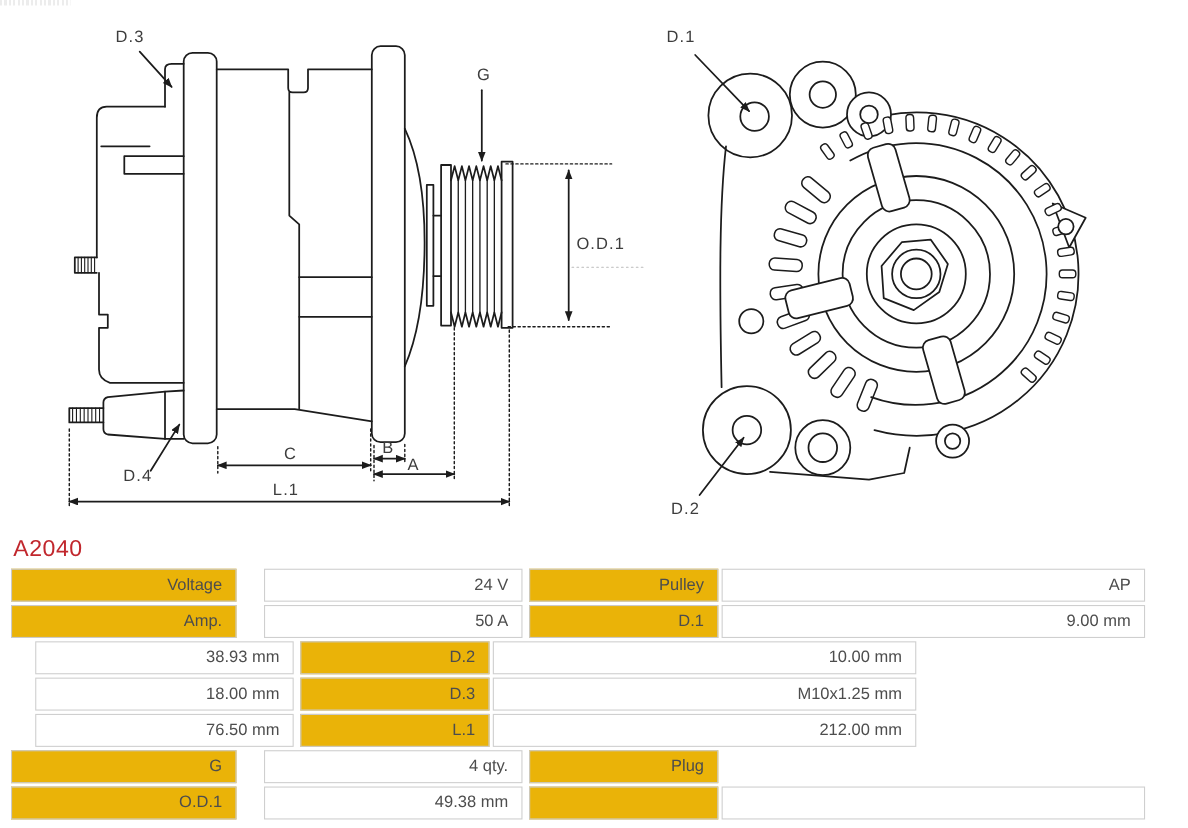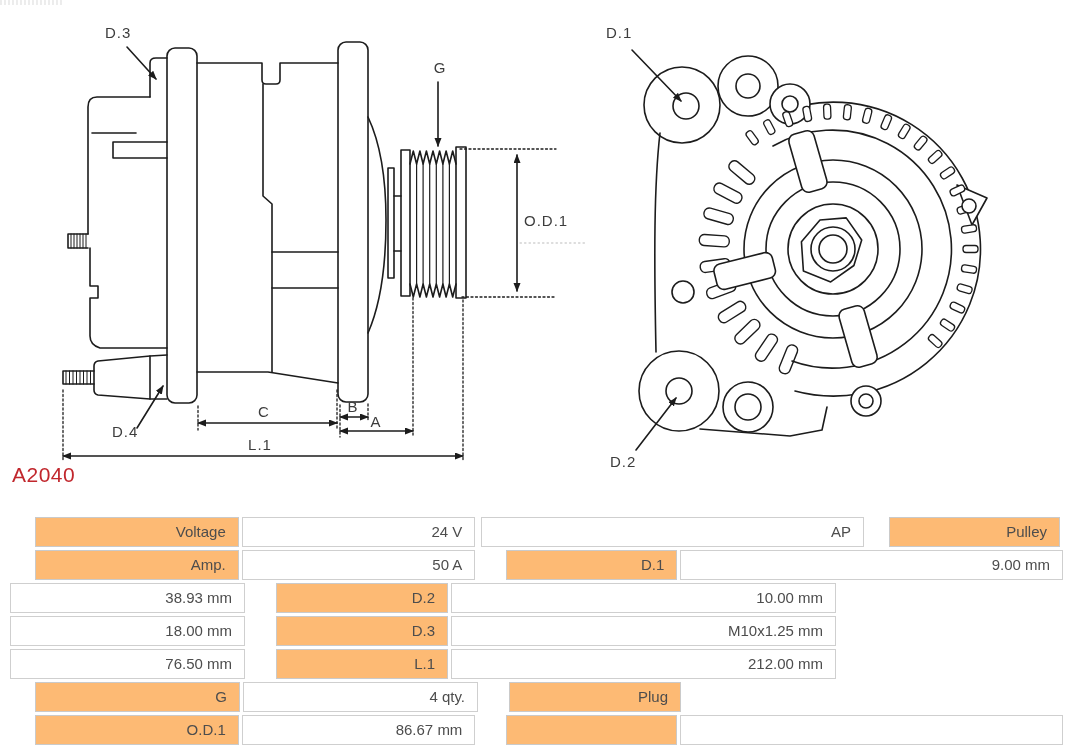--- a/index.html
+++ b/index.html
@@ -2,29 +2,29 @@
 <html><head>
 <meta charset="utf-8">
 <style>
   html,body{margin:0;padding:0;background:#fff;}
   body{width:1080px;height:753px;position:relative;overflow:hidden;
        font-family:"Liberation Sans",sans-serif;color:#4a4a4a;}
   #watermark{position:absolute;left:0;top:0;width:64px;height:5px;opacity:.55;
        background:repeating-linear-gradient(90deg,#ddd 0 2px,#fff 2px 4px);}
   #drawing{position:absolute;left:0;top:0;}
   svg text{font-family:"Liberation Sans",sans-serif;font-size:15px;fill:#3d3d3d;letter-spacing:1px;}
-  #part-number{position:absolute;left:12px;top:463px;font-size:21px;color:#c1272d;letter-spacing:.5px;}
+  #part-number{position:absolute;left:12px;top:487px;font-size:21px;color:#c1272d;letter-spacing:.5px;}
   #spec-table{position:absolute;left:10px;top:517px;width:1053px;}
   .spec-row{display:flex;height:30px;margin-bottom:3px;}
   .cell{box-sizing:border-box;border:1px solid #cacaca;font-size:15px;line-height:28px;
         text-align:right;padding-right:12px;color:#4d4d4d;white-space:nowrap;}
-  .lbl{background:#fdba74;margin-left:25px;}
+  .lbl{background:#eab308;}
   .val{background:#ffffff;border-color:#cfcfcf;}
   .c1{width:205px;margin-right:3px;}
-  .c2{width:235px;margin-right:6px;}
+  .c2{width:235px;margin-right:6px;margin-left:22px;}
   .c3{width:172px;margin-right:3px;}
   .c4{width:385px;}
 </style>
 </head>
 <body>
 
 <div id="watermark"></div>
 
 <svg id="drawing" width="1080" height="485" viewBox="0 0 1080 485">
   <defs>
@@ -208,22 +208,22 @@
   <text x="606" y="38">D.1</text>
   <text x="610" y="467">D.2</text>
 </svg>
 
 <div id="part-number">A2040</div>
 
 <div id="spec-table">
   <div class="spec-row">
     <div class="cell lbl c1">Voltage</div>
     <div class="cell val c2">24 V</div>
+    <div class="cell lbl c3">Pulley</div>
     <div class="cell val c4">AP</div>
-    <div class="cell lbl c3">Pulley</div>
   </div>
   <div class="spec-row">
     <div class="cell lbl c1">Amp.</div>
     <div class="cell val c2">50 A</div>
     <div class="cell lbl c3">D.1</div>
     <div class="cell val c4">9.00 mm</div>
   </div>
   <div class="spec-row">
     <div class="cell val c2">38.93 mm</div>
     <div class="cell lbl c3">D.2</div>
@@ -239,17 +239,17 @@
     <div class="cell lbl c3">L.1</div>
     <div class="cell val c4">212.00 mm</div>
   </div>
   <div class="spec-row">
     <div class="cell lbl c1">G</div>
     <div class="cell val c2">4 qty.</div>
     <div class="cell lbl c3">Plug</div>
   </div>
   <div class="spec-row">
     <div class="cell lbl c1">O.D.1</div>
-    <div class="cell val c2">86.67 mm</div>
+    <div class="cell val c2">49.38 mm</div>
     <div class="cell lbl c3"></div>
     <div class="cell val c4"></div>
   </div>
 </div>
 
 </body></html>

